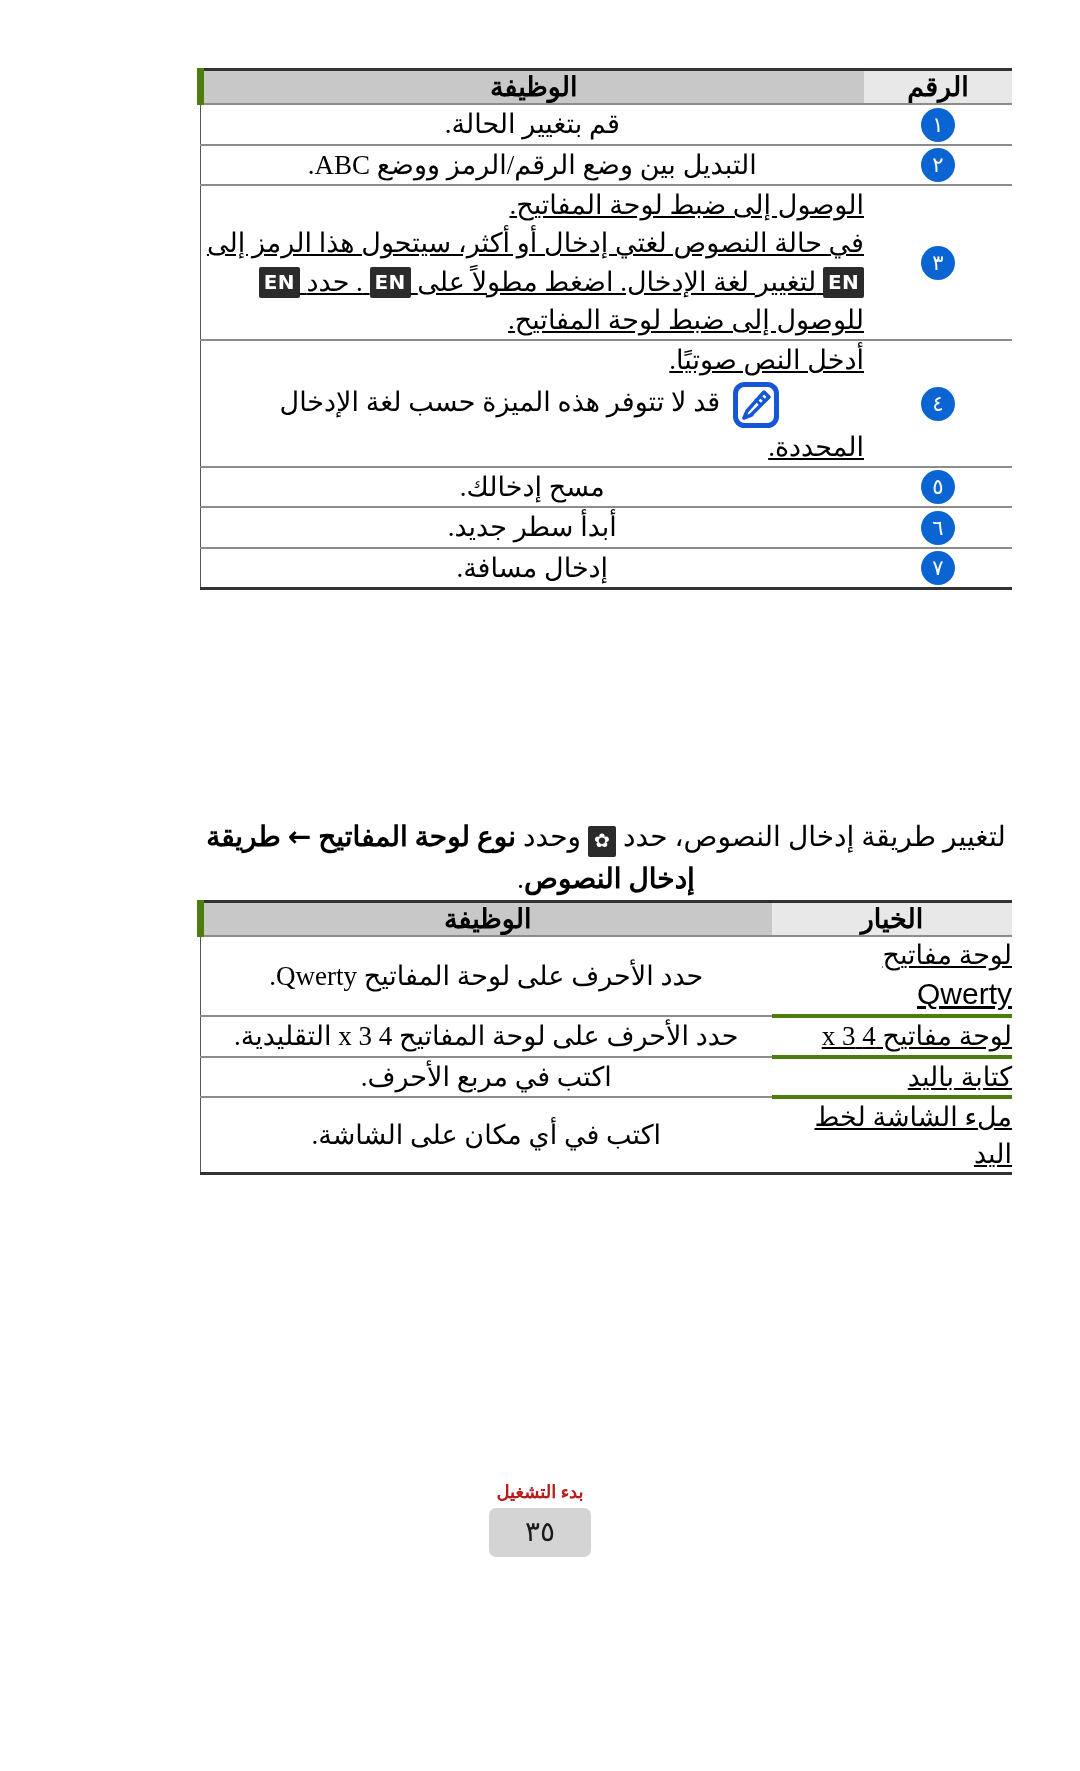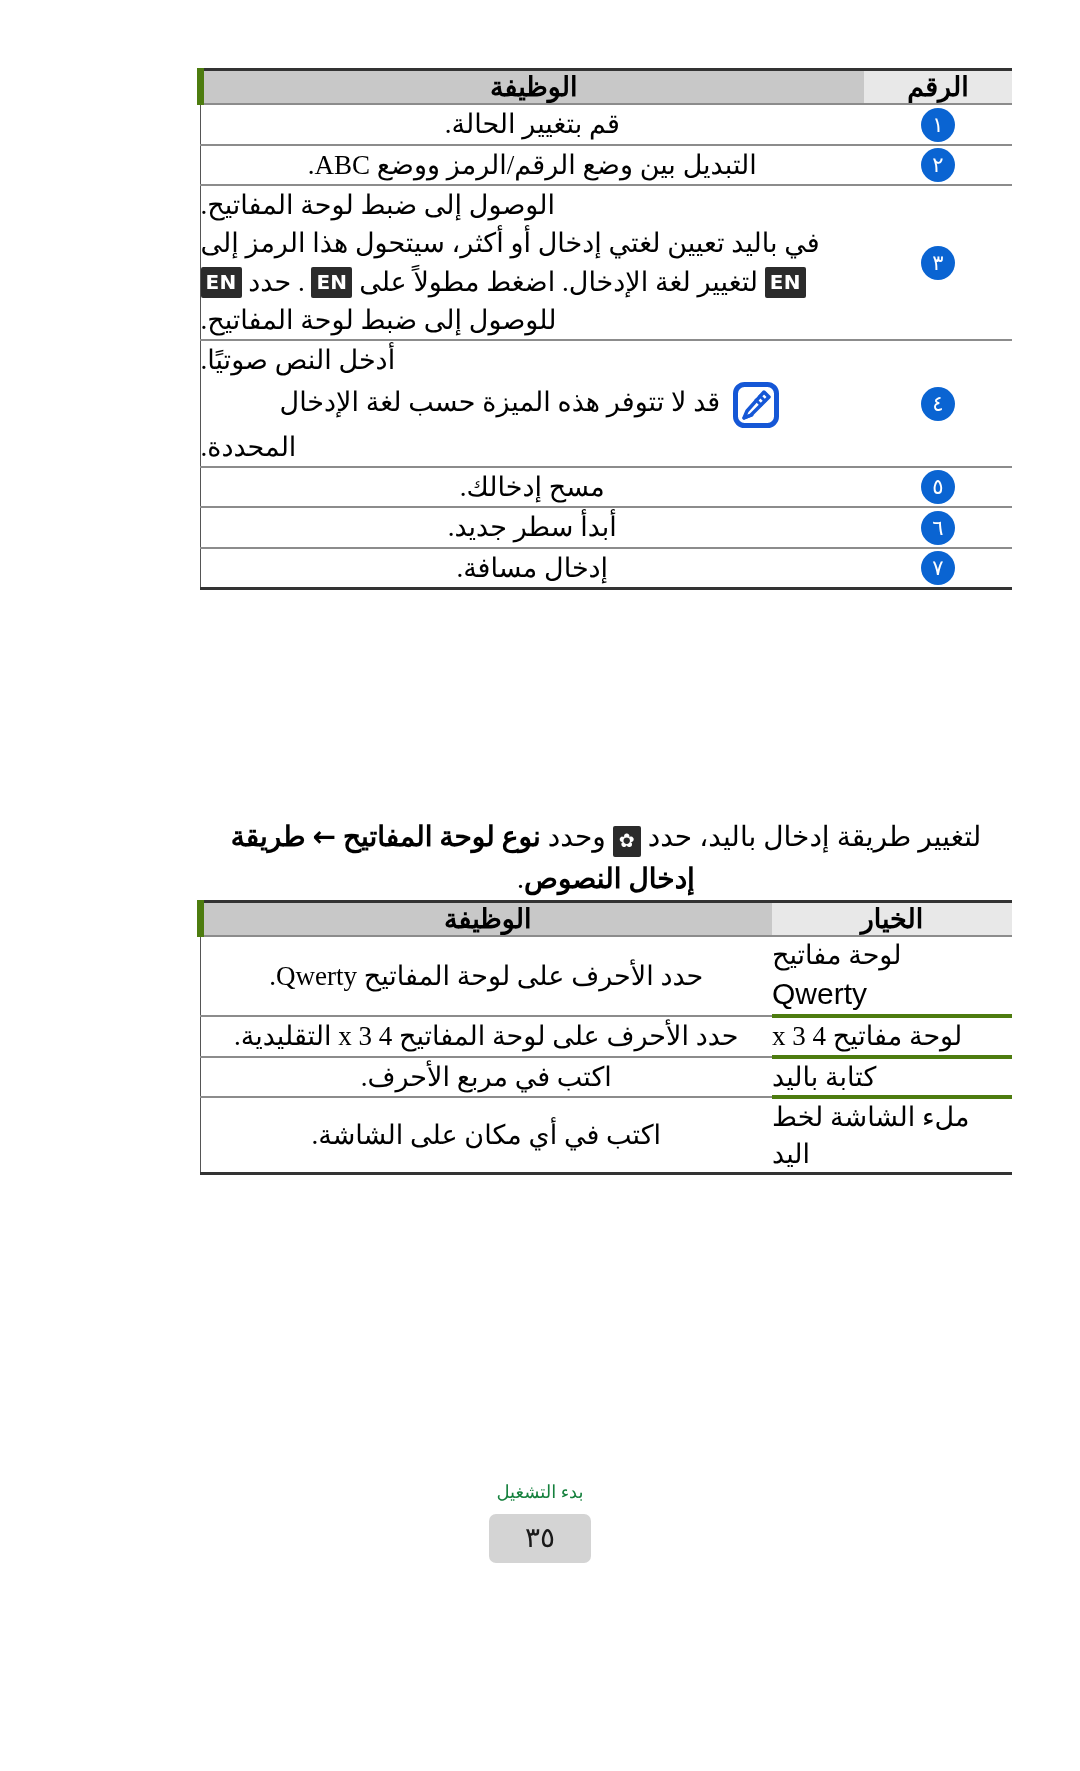--- a/index.html
+++ b/index.html
@@ -147,21 +147,22 @@
   .note-icon {
     display: inline-block;
     width: 46px;
     height: 46px;
     vertical-align: middle;
     margin: 0 6px;
   }
 
   .note-line {
     display: block;
-    text-align: left;
+    text-align: right;
+    text-decoration: underline;
   }
   .note-block {
     display: block;
     margin-top: 2px;
   }
 
   
   #instruction-paragraph {
     position: absolute;
     right: 68px;
@@ -184,22 +185,23 @@
   #footer {
     position: absolute;
     left: 0;
     top: 1482px;
     width: 1080px;
     text-align: center;
   }
   #footer-title {
     font-size: 18px;
     line-height: 1.2;
-    color: #15803d;
-    margin-bottom: 10px;
+    color: #b91c1c;
+    margin-bottom: 4px;
+    font-weight: bold;
   }
   #page-number-box {
     display: inline-block;
     min-width: 74px;
     padding: 7px 14px 9px 14px;
     background: #d4d4d4;
     border-radius: 7px;
     font-size: 28px;
     font-family: Liberation Sans, sans-serif;
     color: #1a1a1a;
@@ -243,21 +245,21 @@
         <td class="cell-func">التبديل بين وضع الرقم/الرمز ووضع ABC.</td>
       </tr>
 
       <tr>
         <td class="cell-num">
           <span class="num-bullet">٣</span>
         </td>
         <td class="cell-func">
           <span class="note-line">الوصول إلى ضبط لوحة المفاتيح.</span>
           <span class="note-line">
-            <span>في باليد تعيين لغتي إدخال أو أكثر، سيتحول هذا الرمز إلى</span>
+            <span>في حالة النصوص لغتي إدخال أو أكثر، سيتحول هذا الرمز إلى</span>
           </span>
           <span class="note-line">
             <span class="key-badge">EN</span>
             <span>لتغيير لغة الإدخال. اضغط مطولاً على</span>
             <span class="key-badge">EN</span>
             <span>. حدد</span>
             <span class="key-badge">EN</span>
           </span>
           <span class="note-line">للوصول إلى ضبط لوحة المفاتيح.</span>
         </td>
@@ -302,21 +304,21 @@
       <tr class="last-row">
         <td class="cell-num">
           <span class="num-bullet">٧</span>
         </td>
         <td class="cell-func">إدخال مسافة.</td>
       </tr>
     </tbody>
   </table>
 
   <p id="instruction-paragraph">
-    <span>لتغيير طريقة إدخال باليد، حدد</span>
+    <span>لتغيير طريقة إدخال النصوص، حدد</span>
     <span class="gear-badge">✿</span>
     <span>وحدد</span>
     <span class="bold">نوع لوحة المفاتيح</span>
     <span class="bold arrow-glyph">←</span>
     <span class="bold">طريقة إدخال النصوص</span><span>.</span>
   </p>
 
   <table class="doc-table" id="table-two">
     <colgroup>
       <col class="col-option">

